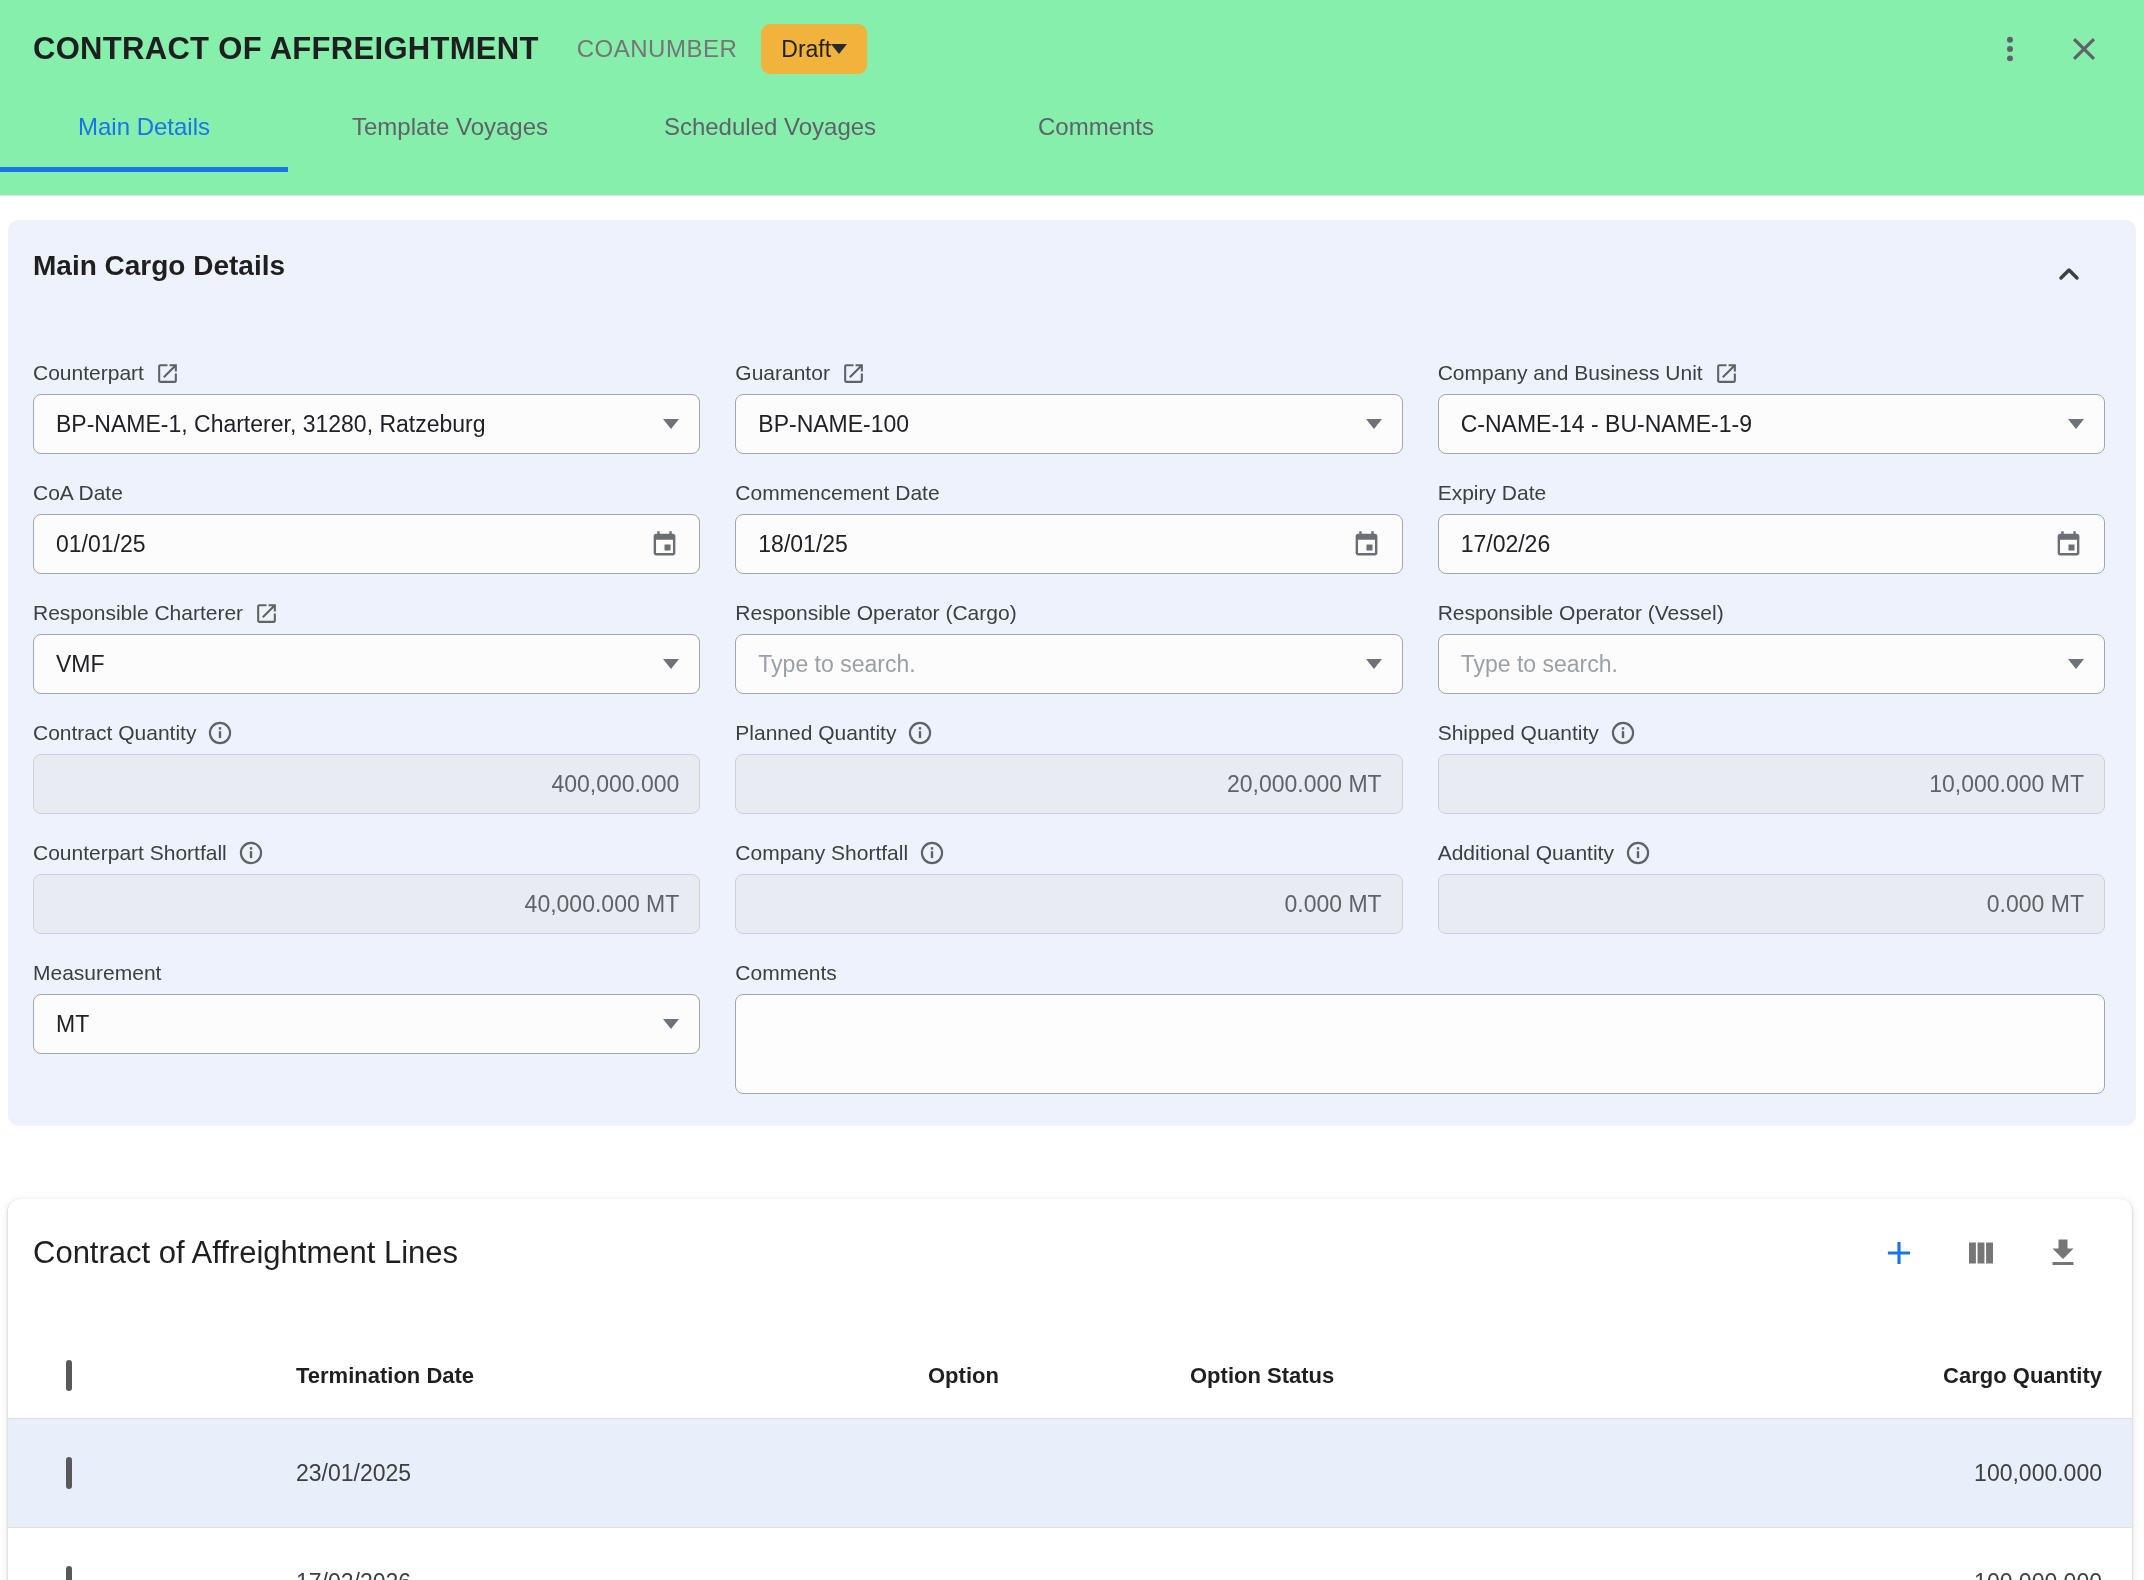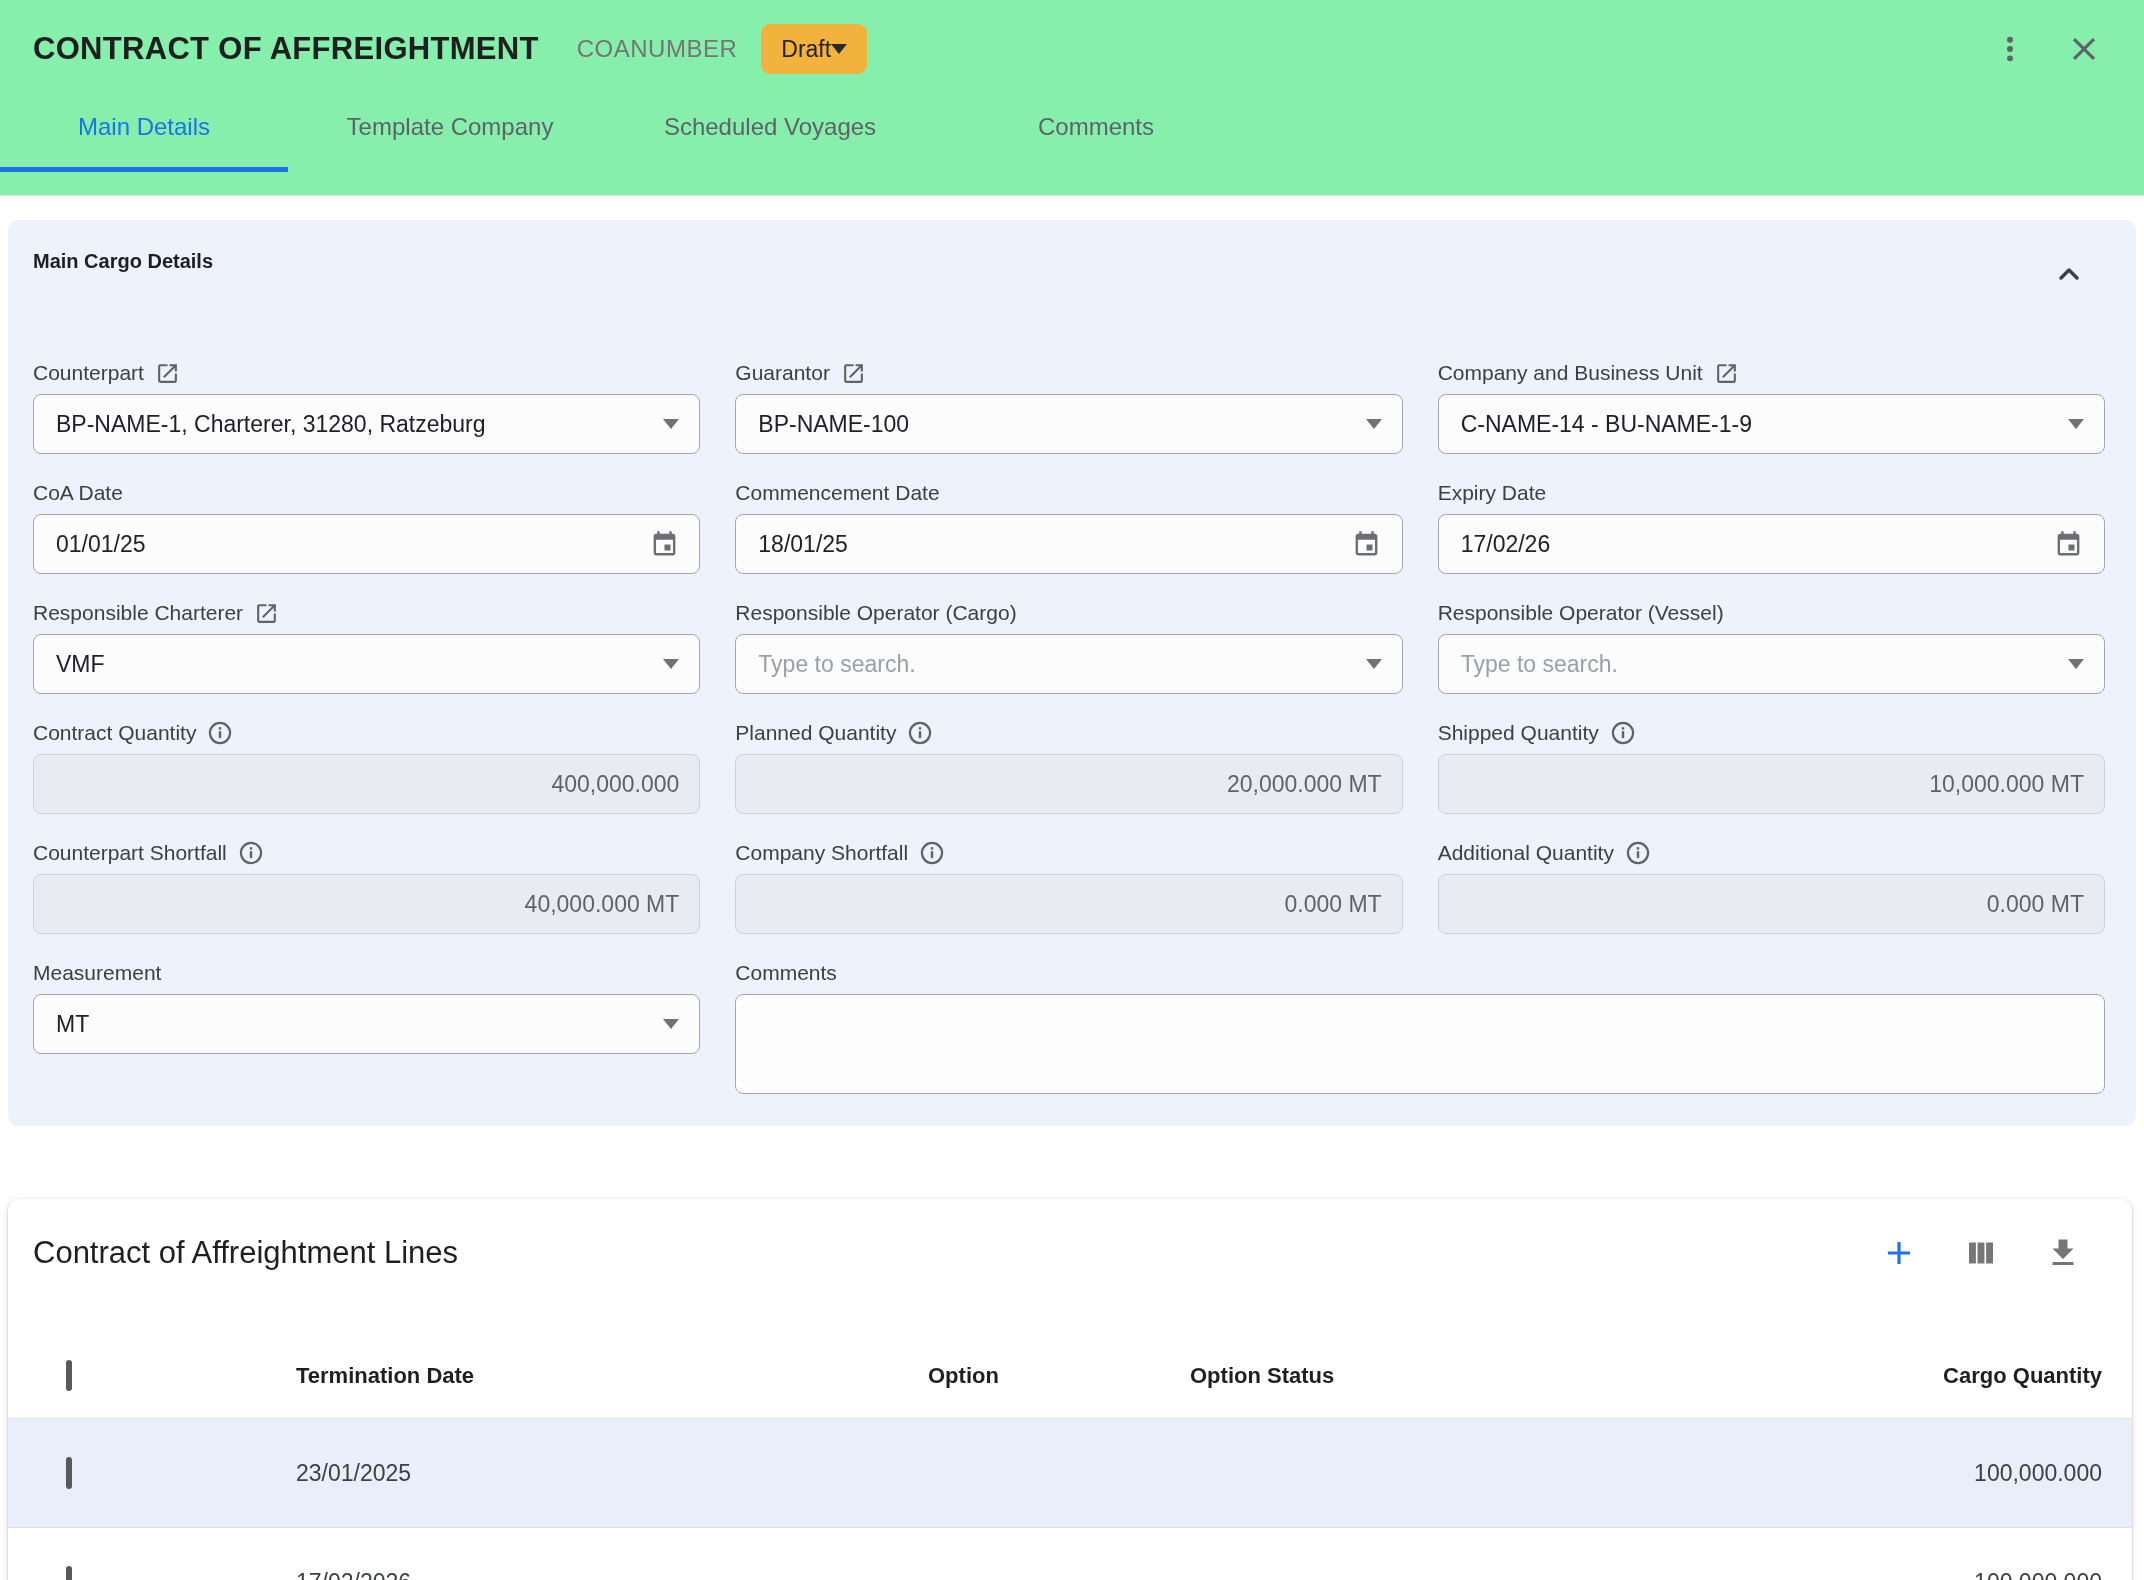--- a/index.html
+++ b/index.html
@@ -16,21 +16,21 @@
   .icon-btn{display:flex;align-items:center;justify-content:center;width:44px;height:44px;color:#5f6368;}
   .kebab{margin-right:30px;}
   .tabs{display:flex;height:90px;align-items:stretch;}
   .tab{display:flex;align-items:center;justify-content:center;font-size:24px;color:#5f6368;position:relative;cursor:pointer;}
   .tab.active{color:#1a73e8;font-weight:500;}
   .tab.active::after{content:"";position:absolute;left:0;right:0;bottom:0;height:5px;background:#1a73e8;}
 
   
   .main-panel{margin:24px 8px 0 8px;background:#edf2fc;border-radius:10px;box-sizing:border-box;padding:30px 31px 32px 25px;}
   .panel-head{display:flex;align-items:flex-start;justify-content:space-between;height:44px;}
-  .section-title{font-size:20px;font-weight:700;color:#1f1f1f;}
+  .section-title{font-size:28px;font-weight:700;color:#1f1f1f;}
   .collapse-btn{color:#3c4043;margin-right:14px;margin-top:2px;}
   .form-grid{display:grid;grid-template-columns:repeat(3,1fr);column-gap:35px;row-gap:24px;margin-top:64px;}
   .field-label{display:flex;align-items:center;gap:11px;height:30px;margin-bottom:6px;font-size:21px;color:#3c4043;}
   .ctl{box-sizing:border-box;height:60px;background:#fcfcfd;border:1px solid #a3a6ab;border-radius:8px;display:flex;align-items:center;padding:0 20px 0 22px;font-size:23px;color:#202124;}
   .ctl .val{flex:1;white-space:nowrap;overflow:hidden;}
   .caret-dn{width:0;height:0;border-left:8px solid transparent;border-right:8px solid transparent;border-top:10px solid #6f7378;}
   .ctl.disabled{background:#e8ebf1;border-color:#ccd1d9;justify-content:flex-end;color:#5f6368;padding-right:20px;}
   .placeholder{color:#9aa0a6;}
   .comments-field{grid-column:2/4;}
   .comments-box{box-sizing:border-box;height:100px;background:#fdfdfe;border:1px solid #a3a6ab;border-radius:8px;}
@@ -78,21 +78,21 @@
       <svg width="38" height="38" viewBox="0 0 24 24">
           <path fill="currentColor" d="M19 6.41 17.59 5 12 10.59 6.41 5 5 6.41 10.59 12 5 17.59 6.41 19 12 13.41 17.59 19 19 17.59 13.41 12z"></path>
         </svg>
     </div>
   </div>
   <div class="tabs">
     <div class="tab active" style="width:288px">
         <span>Main Details</span>
       </div>
     <div class="tab" style="width:324px">
-        <span>Template Company</span>
+        <span>Template Voyages</span>
       </div>
     <div class="tab" style="width:316px">
         <span>Scheduled Voyages</span>
       </div>
     <div class="tab" style="width:336px">
         <span>Comments</span>
       </div>
   </div>
 </div>
 

